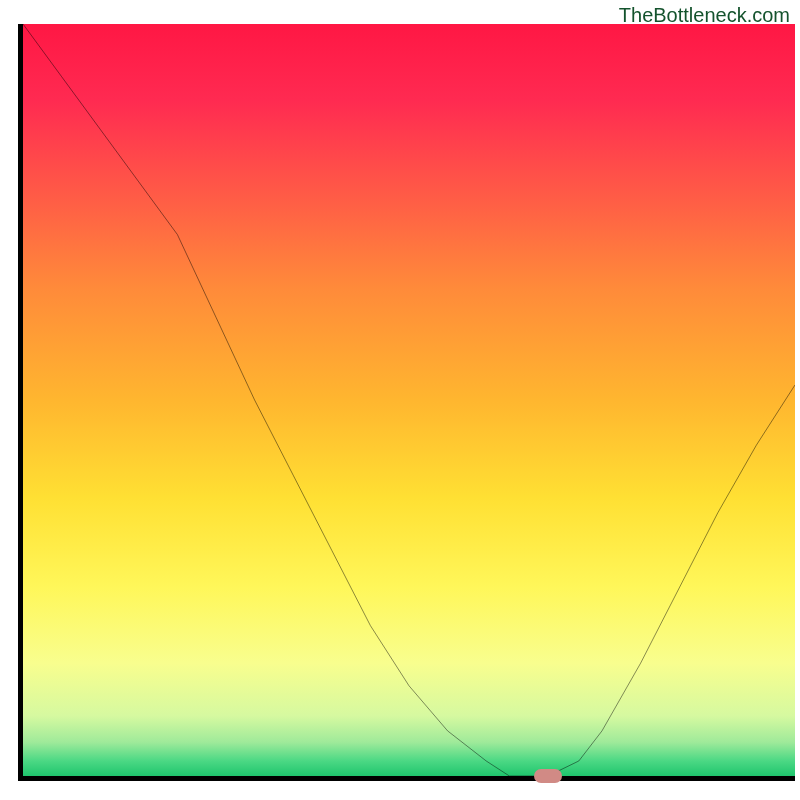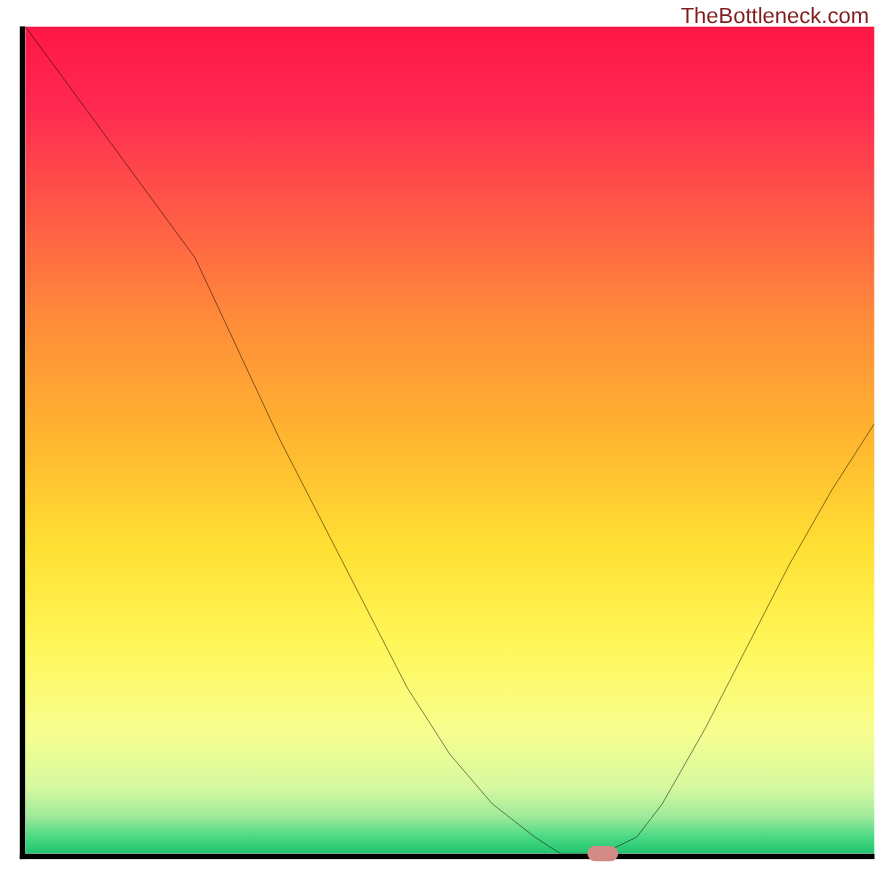--- a/index.html
+++ b/index.html
@@ -7,21 +7,21 @@
     width: 800px;
     height: 800px;
     font-family: Arial, sans-serif;
     position: relative;
     overflow: hidden;
   }
   .watermark {
     position: absolute;
     top: 4px;
     right: 10px;
-    color: #7f1d1d;
+    color: #14532d;
     font-size: 20px;
     z-index: 10;
   }
   .chart-area {
     position: absolute;
     left: 18px;
     top: 24px;
     width: 777px;
     height: 757px;
     border-left: 5px solid #000;

